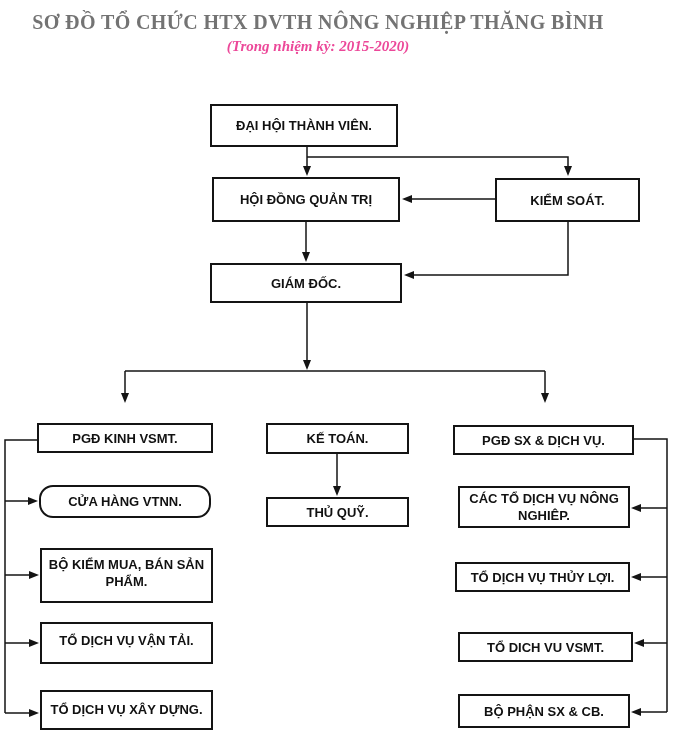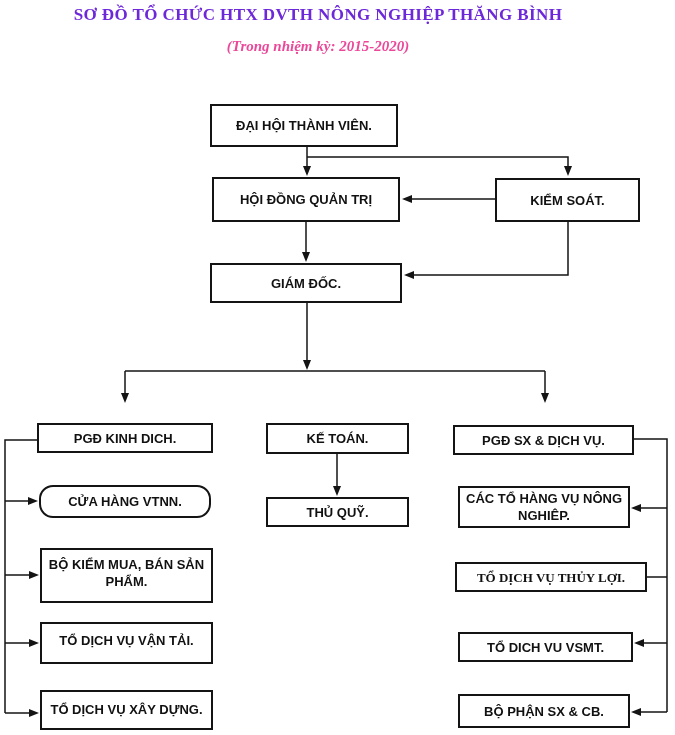--- a/index.html
+++ b/index.html
@@ -3,25 +3,25 @@
 <meta charset="utf-8">
 <style>
   html,body { margin:0; padding:0; background:#ffffff; }
   .page {
     position:relative; width:675px; height:735px;
     background:#ffffff; overflow:hidden;
     font-family:"Liberation Sans", sans-serif;
     color:#111111;
   }
   .doc-title {
-    position:absolute; top:5px; left:0; width:636px;
+    position:absolute; top:11px; left:0; width:636px;
     text-align:center;
     font-family:"Liberation Serif", serif;
-    font-weight:bold; font-size:17px; letter-spacing:0.4px;
-    color:#6d28d9; white-space:nowrap;
+    font-weight:bold; font-size:20px; letter-spacing:0.4px;
+    color:#737373; white-space:nowrap;
   }
   .doc-subtitle {
     position:absolute; top:38px; left:0; width:636px;
     text-align:center;
     font-family:"Liberation Serif", serif;
     font-weight:bold; font-style:italic; font-size:15px;
     color:#ec4899;
   }
   .connector-layer { position:absolute; left:0; top:0; width:675px; height:735px; }
   .connector-layer path { stroke:#141414; stroke-width:1.5; fill:none; }
@@ -39,21 +39,21 @@
   #n-giam-doc   { left:210px; top:263px; width:192px; height:40px; }
   #n-pgd-kd     { left:37px;  top:423px; width:176px; height:30px; }
   #n-ke-toan    { left:266px; top:423px; width:143px; height:31px; }
   #n-pgd-sx     { left:453px; top:425px; width:181px; height:29px; }
   #n-cua-hang   { left:39px;  top:485px; width:172px; height:33px;border-radius:14px; }
   #n-bp-mua     { left:40px;  top:548px; width:173px; height:55px; align-items:flex-start; padding-top:6px; }
   #n-van-tai    { left:40px;  top:622px; width:173px; height:42px; align-items:flex-start; padding-top:8px; }
   #n-xay-dung   { left:40px;  top:690px; width:173px; height:40px; align-items:flex-start; padding-top:9px; }
   #n-thu-quy    { left:266px; top:497px; width:143px; height:29px; }
   #n-cac-to     { left:458px; top:486px; width:172px; height:42px; }
-  #n-thuy-loi   { left:455px; top:562px; width:192px; height:29px;font-family:Liberation Serif, serif; }
+  #n-thuy-loi   { left:455px; top:562px; width:175px; height:29px; }
   #n-vsmt       { left:458px; top:632px; width:175px; height:25px; }
   #n-sx-cb      { left:458px; top:694px; width:172px; height:34px; }
 </style>
 </head>
 <body>
 
 <div class="page">
 
   <div class="doc-title">SƠ ĐỒ TỔ CHỨC HTX DVTH NÔNG NGHIỆP THĂNG BÌNH</div>
   <div class="doc-subtitle">(Trong nhiệm kỳ: 2015-2020)</div>
@@ -83,26 +83,26 @@
     <path d="M667,508 H640" marker-end="url(#arr)"></path>
     <path d="M667,577 H640" marker-end="url(#arr)"></path>
     <path d="M667,643 H643" marker-end="url(#arr)"></path>
     <path d="M667,712 H640" marker-end="url(#arr)"></path>
   </svg>
 
   <div class="node" id="n-dai-hoi">ĐẠI HỘI THÀNH VIÊN.</div>
   <div class="node" id="n-hoi-dong">HỘI ĐỒNG QUẢN TRỊ</div>
   <div class="node" id="n-kiem-soat">KIỂM SOÁT.</div>
   <div class="node" id="n-giam-doc">GIÁM ĐỐC.</div>
-  <div class="node" id="n-pgd-kd">PGĐ KINH DICH.</div>
+  <div class="node" id="n-pgd-kd">PGĐ KINH VSMT.</div>
   <div class="node" id="n-ke-toan">KẾ TOÁN.</div>
   <div class="node" id="n-pgd-sx">PGĐ SX &amp; DỊCH VỤ.</div>
   <div class="node" id="n-cua-hang">CỬA HÀNG VTNN.</div>
   <div class="node" id="n-bp-mua">BỘ KIỂM MUA, BÁN SẢN PHẨM.</div>
   <div class="node" id="n-van-tai">TỔ DỊCH VỤ VẬN TẢI.</div>
   <div class="node" id="n-xay-dung">TỔ DỊCH VỤ XÂY DỰNG.</div>
   <div class="node" id="n-thu-quy">THỦ QUỸ.</div>
-  <div class="node" id="n-cac-to">CÁC TỔ HÀNG VỤ NÔNG NGHIÊP.</div>
+  <div class="node" id="n-cac-to">CÁC TỔ DỊCH VỤ NÔNG NGHIÊP.</div>
   <div class="node" id="n-thuy-loi">TỔ DỊCH VỤ THỦY LỢI.</div>
   <div class="node" id="n-vsmt">TỔ DICH VU VSMT.</div>
   <div class="node" id="n-sx-cb">BỘ PHẬN SX &amp; CB.</div>
 
 </div>
 
 </body></html>

